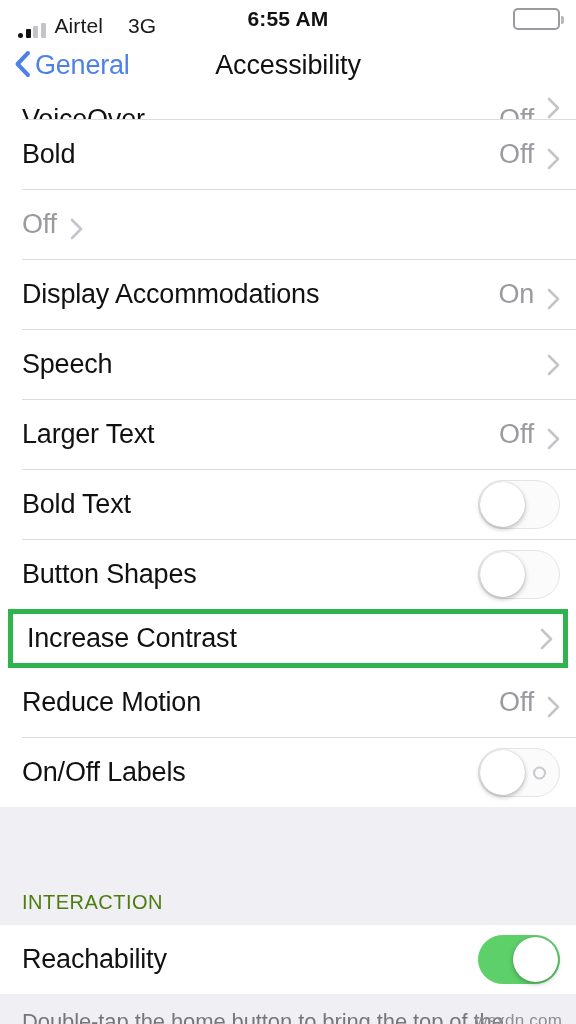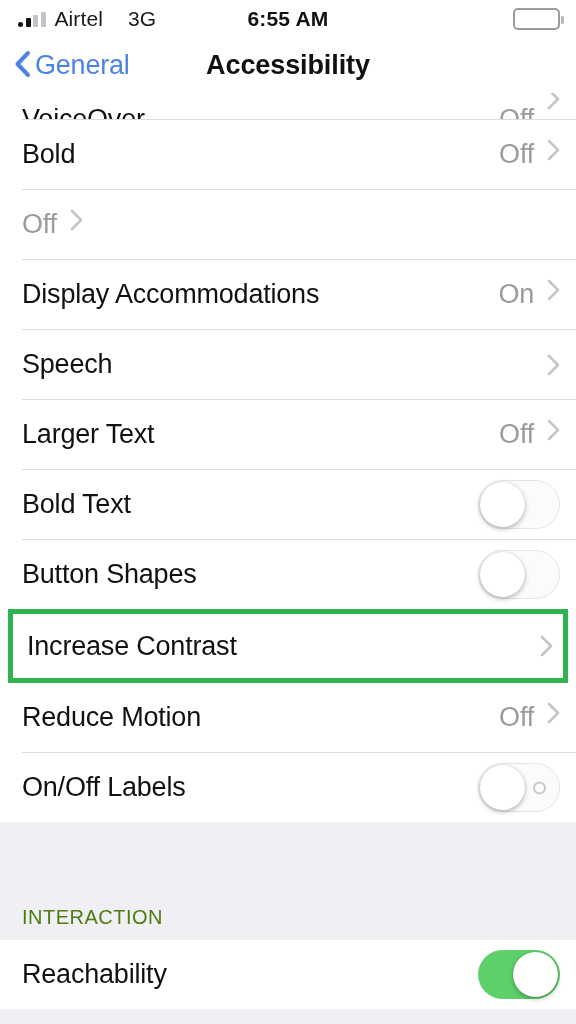--- a/index.html
+++ b/index.html
@@ -19,21 +19,21 @@
   
   .status-bar {
     position:relative;
     height:38px;
     background:#ffffff;
     display:flex;
     align-items:center;
     padding:0 16px;
   }
   .status-left {
-    display:flex; align-items:center; gap:9px;
+    display:flex; align-items:flex-end; gap:9px;
     position:absolute; left:18px; top:0; height:38px;
   }
   .signal-bars { display:flex; align-items:flex-end; gap:2.5px; height:15px; }
   .signal-bars i {
     display:block; width:5px; border-radius:1px; background:#c3c3c8;
   }
   .signal-bars i.on { background:#111111; }
   .signal-bars i:nth-child(1){ height:5px; border-radius:50%; width:5px;}
   .signal-bars i:nth-child(2){ height:9px; }
   .signal-bars i:nth-child(3){ height:12px; }
@@ -73,40 +73,40 @@
     position:absolute; left:14px;
     display:flex; align-items:flex-start; gap:4px;
     cursor:pointer;
   }
   .back-chevron { display:block; width:17px; height:28px; }
   .back-label {
     font-size:27px; color:#4e81e8; letter-spacing:-0.2px;
   }
   .nav-title {
     width:100%; text-align:center;
-    font-size:27px; font-weight:bold; color:#111111;
+    font-size:27px; font-weight:normal; color:#111111;
     letter-spacing:-0.1px;
   }
 
   
   .list-group { background:#ffffff; }
   .row {
     position:relative;
     display:flex; align-items:center;
     height:69px;
     padding:0 16px 0 22px;
     background:#ffffff;
     cursor:pointer;
   }
   .row.cut { height:26px; overflow:hidden; align-items:flex-end; padding-bottom:0; }
   .row.cut .row-label, .row.cut .row-value { position:relative; top:16px; }
   .row-label {
     font-size:27px; color:#111111; letter-spacing:-0.2px; flex:1;
   }
-  .row-right { display:flex; align-items:flex-start; gap:13px; }
+  .row-right { display:flex; align-items:flex-end; gap:13px; }
   .row-value { font-size:27px; color:#9a9a9f; letter-spacing:-0.2px; }
   .chev { display:block; width:13px; height:22px; flex:none; }
   .divider {
     height:1px; background:#dcdce0; margin-left:22px;
   }
 
   
   .toggle {
     position:relative; width:82px; height:49px; border-radius:25px;
     background:#fbfbfb; border:1px solid #e4e4e7;
@@ -123,21 +123,21 @@
   .toggle .off-glyph {
     position:absolute; right:13px; top:50%; transform:translateY(-50%);
     width:13px; height:13px; border:2px solid #c8c8cd; border-radius:50%;
   }
 
   
   .row.highlighted {
     border:5px solid #2fb34c;
     margin:0 8px;
     padding-left:14px; padding-right:10px;
-    height:74px;
+    height:59px;
   }
 
   
   .section-gap { height:84px; background:#efeff4; }
   .section-header {
     background:#efeff4;
     padding:0 4px 11px 22px;
     font-size:20px; color:#4d7c0f; letter-spacing:0.5px;
   }
   .footer-area {

